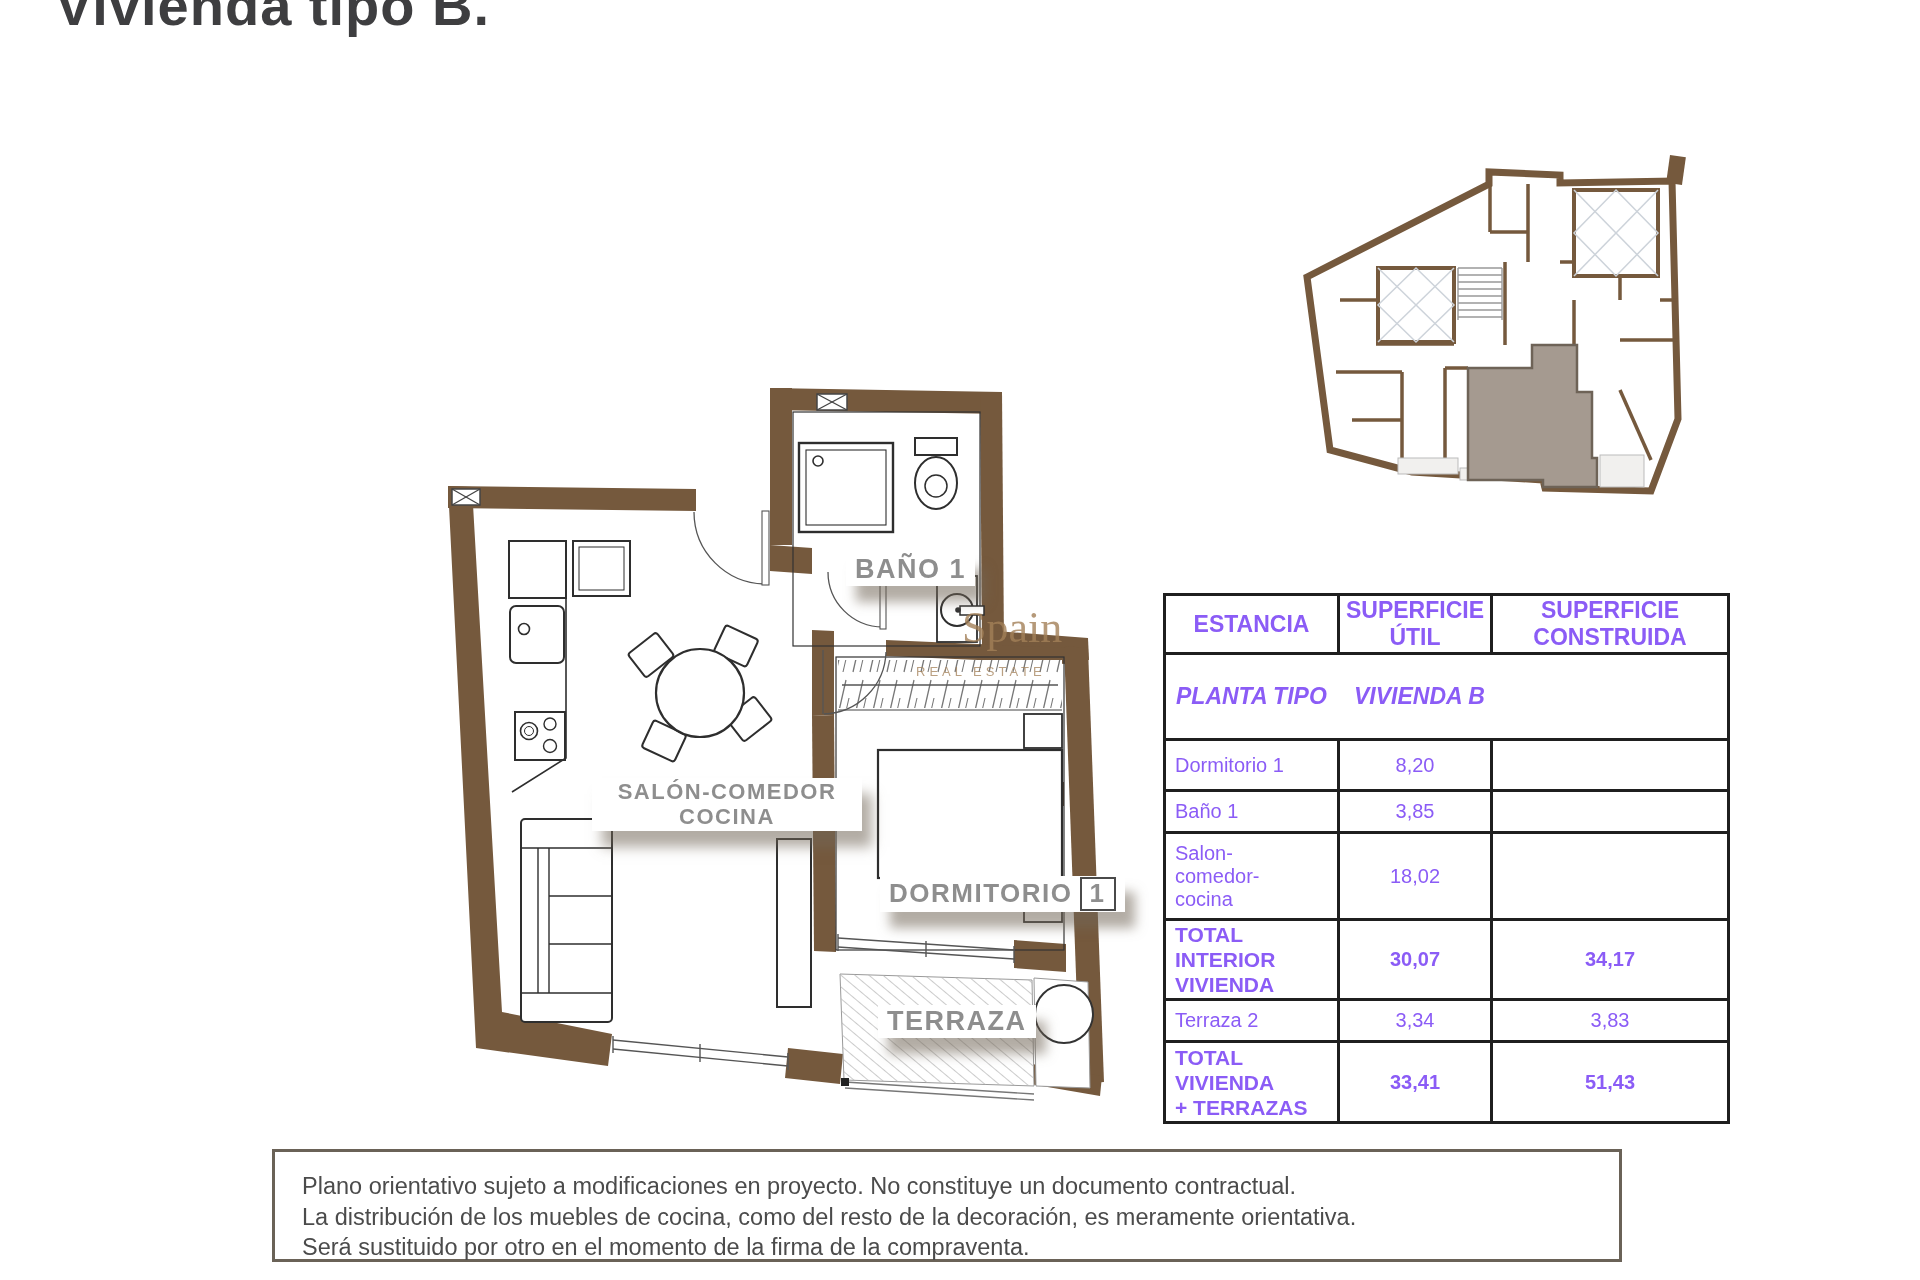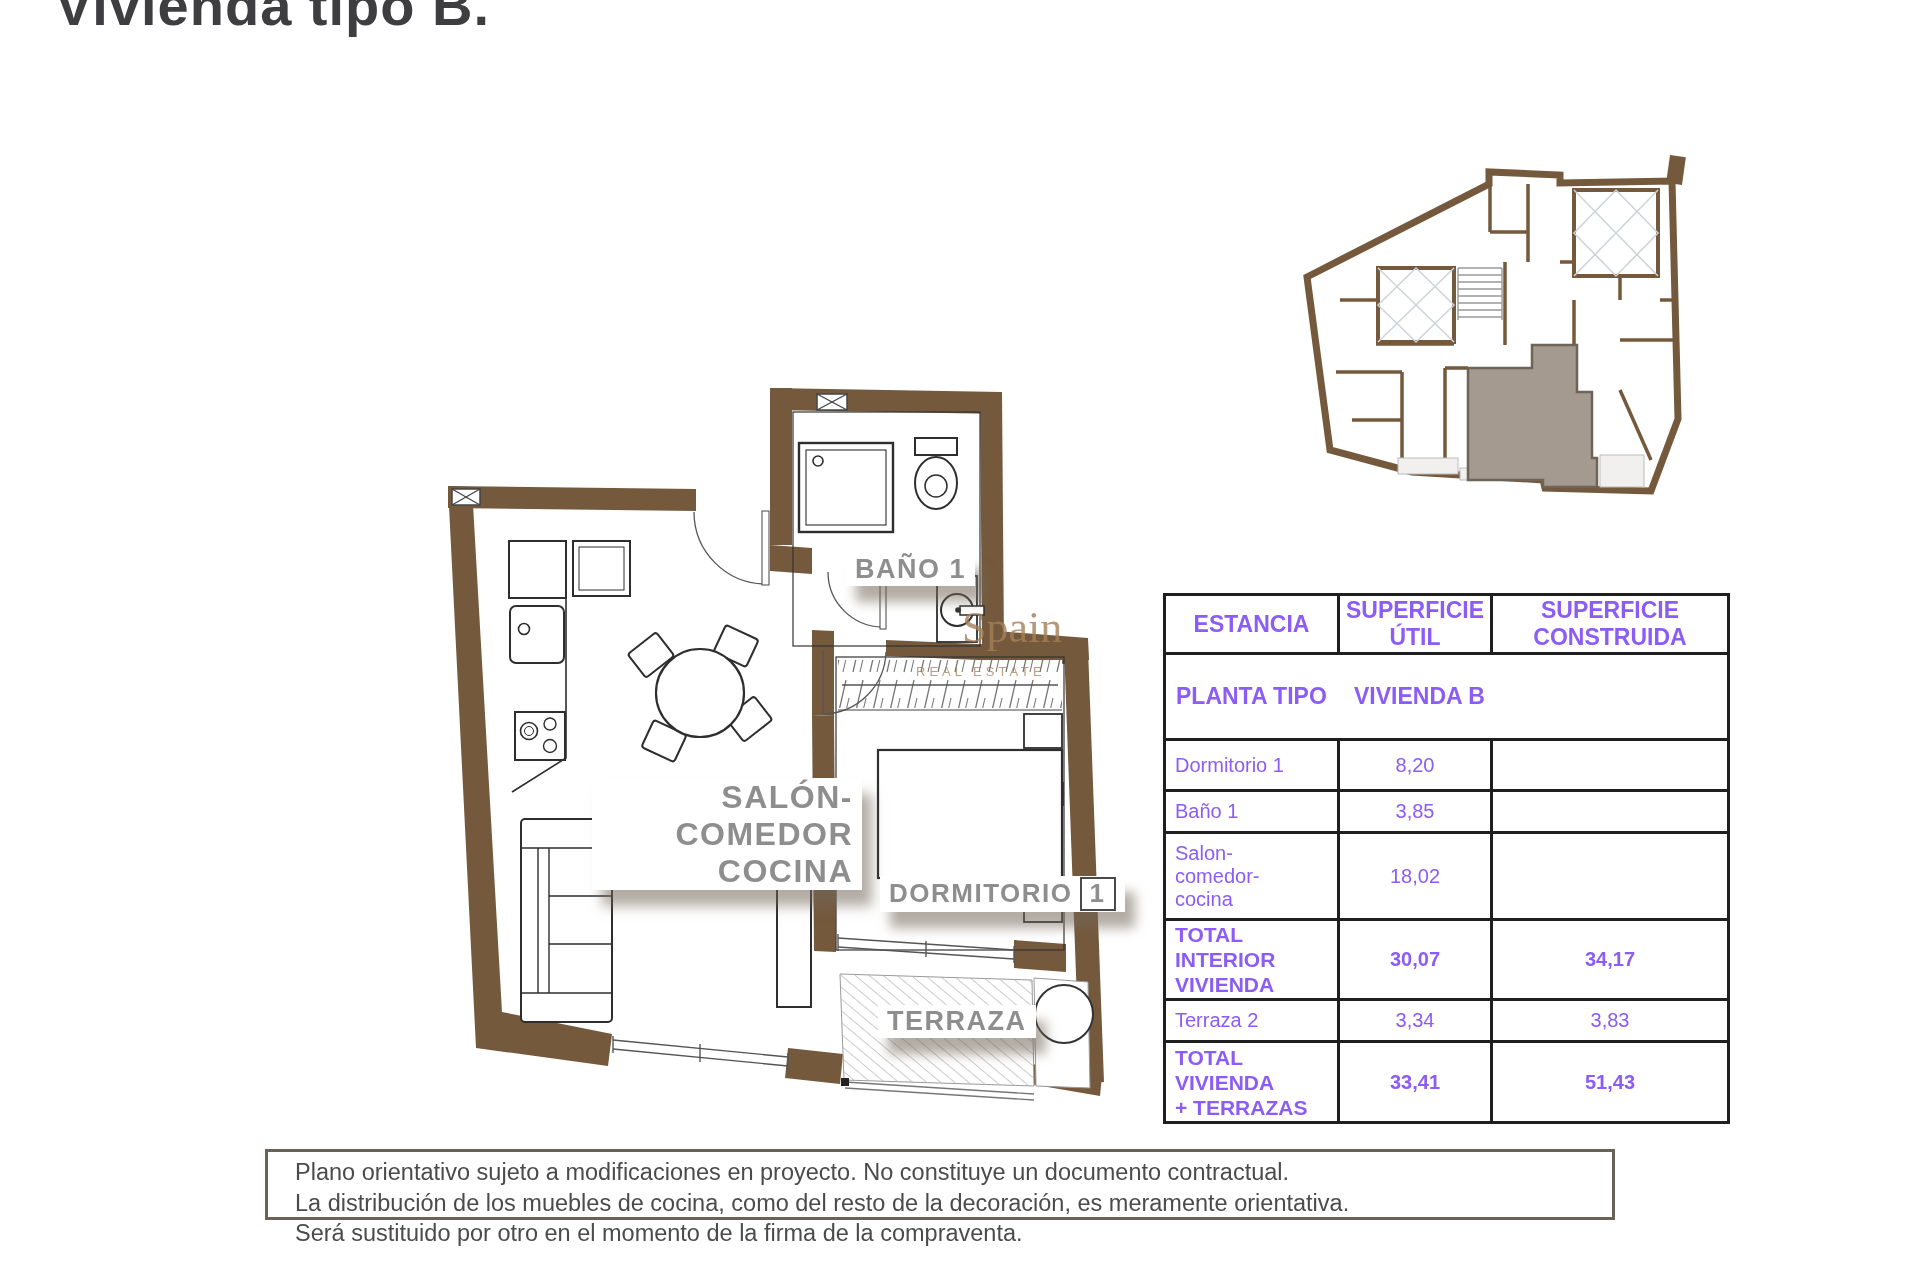--- a/index.html
+++ b/index.html
@@ -12,21 +12,21 @@
 
   
   .plan-svg{position:absolute;left:420px;top:370px;width:700px;height:740px;}
   .keyplan-svg{position:absolute;left:1290px;top:130px;width:420px;height:420px;}
 
   
   .room-label{position:absolute;font-weight:700;color:#8e8e8e;letter-spacing:1.5px;
               background:#ffffff;padding:1px 9px;line-height:1.15;
               box-shadow:10px 16px 12px rgba(115,103,90,.55);white-space:nowrap;}
   .lbl-bano{left:846px;top:553px;font-size:27px;}
-  .lbl-salon{left:592px;top:778px;font-size:32px;text-align:right;width:252px;white-space:pre-line;}
+  .lbl-salon{left:592px;top:778px;font-size:22px;text-align:center;width:252px;white-space:pre-line;}
   .lbl-dorm{left:880px;top:876px;font-size:26px;display:flex;align-items:center;}
   .lbl-dorm .num-box{display:inline-block;border:2px solid #4a4a4a;background:#fff;
                      padding:0 8px;margin-left:7px;color:#8e8e8e;}
   .lbl-terraza{left:878px;top:1005px;font-size:27px;}
 
   
   .watermark{position:absolute;pointer-events:none;}
   .wm-name{left:962px;top:602px;font-family:"Liberation Serif",serif;font-size:44px;
            color:rgba(163,128,88,.8);}
   .wm-sub{left:916px;top:644px;font-size:13px;letter-spacing:4px;color:rgba(163,128,88,.75);
@@ -35,29 +35,29 @@
   
   .area-table{position:absolute;left:1163px;top:593px;border-collapse:collapse;
               table-layout:fixed;color:#8b5cf6;}
   .area-table td{border:3px solid #1f1f1f;vertical-align:middle;font-size:20px;
                  white-space:pre-line;overflow:hidden;}
   .area-table td.room{text-align:left;padding-left:9px;padding-right:4px;}
   .area-table td.val{text-align:center;}
   .area-table .hdr{font-weight:700;text-align:center;font-size:23px;line-height:27px;}
   .area-table .tot{font-weight:700;font-size:21px;line-height:25px;}
   .area-table .bold-val{font-weight:700;}
-  .planta-row td{font-weight:700;font-size:23px;}
+  .planta-row td{font-weight:700;font-size:23px;font-style:italic;}
   .planta-flex{display:flex;align-items:center;}
   .planta-flex .pl1{width:178px;padding-left:9px;}
   .h59{height:53px;} .h48{height:42px;} .h57{height:51px;} .h93{height:87px;padding-left:12px;}
   .h62{height:56px;} .h87{height:81px;}
 
   
-  .disclaimer{position:absolute;left:265px;top:1149px;width:1350px;height:71px;
-              border:3px solid #6a6257;box-sizing:border-box;padding:5px 0 0 27px;
+  .disclaimer{position:absolute;left:272px;top:1149px;width:1350px;height:113px;
+              border:3px solid #6a6257;box-sizing:border-box;padding:19px 0 0 27px;
               color:#4b4b4b;font-size:23.5px;line-height:30.5px;}
   .disclaimer div{white-space:nowrap;}
 </style>
 </head>
 <body>
 
 <div class="page">
 
   <div class="page-title">Vivienda tipo B.</div>
 

